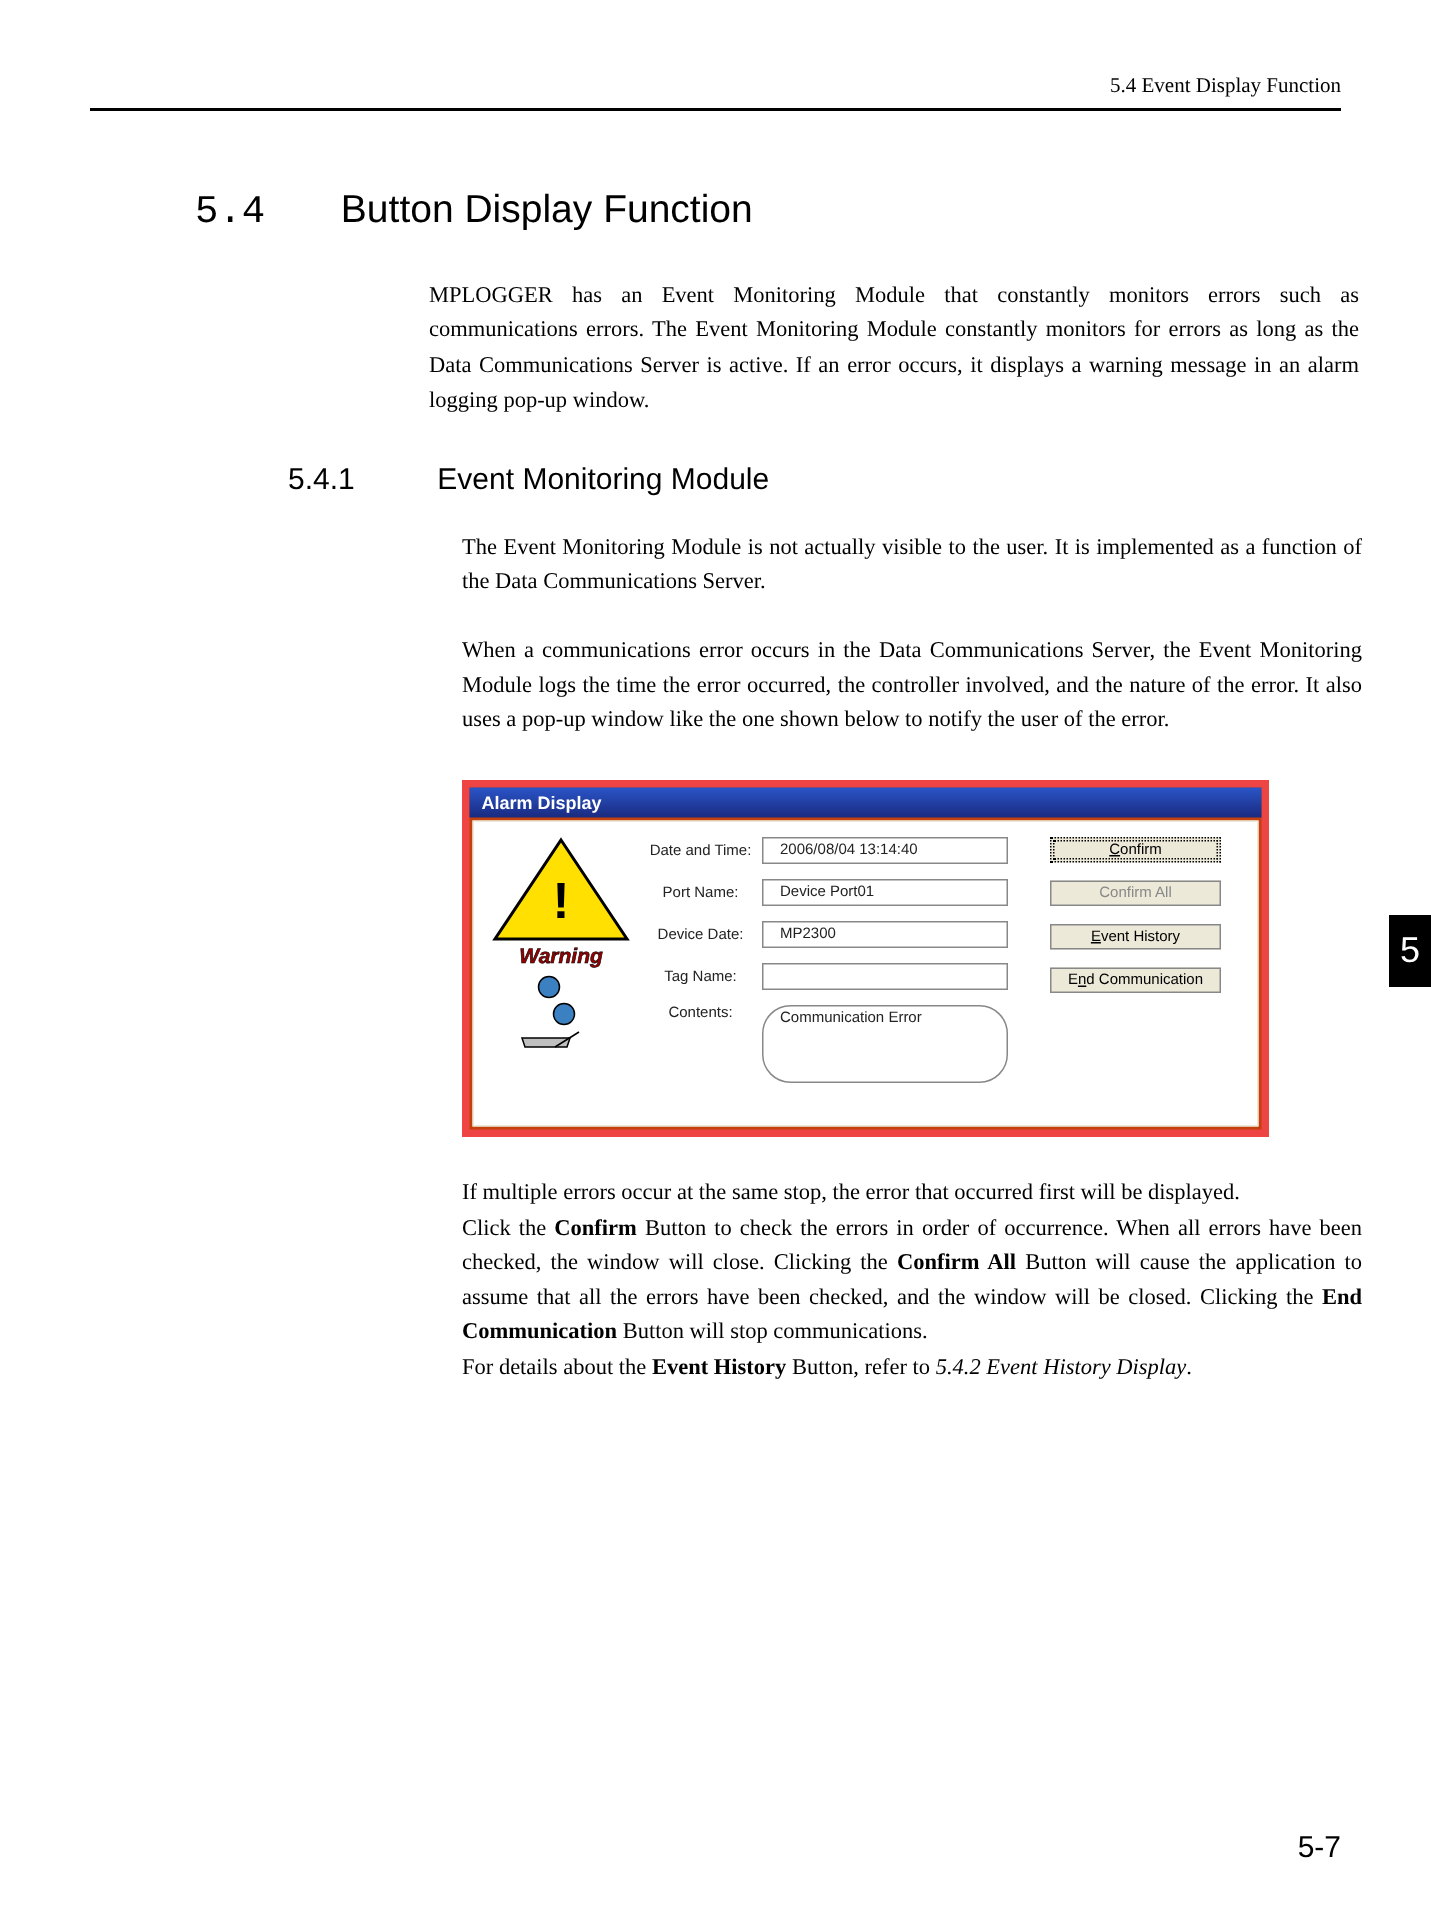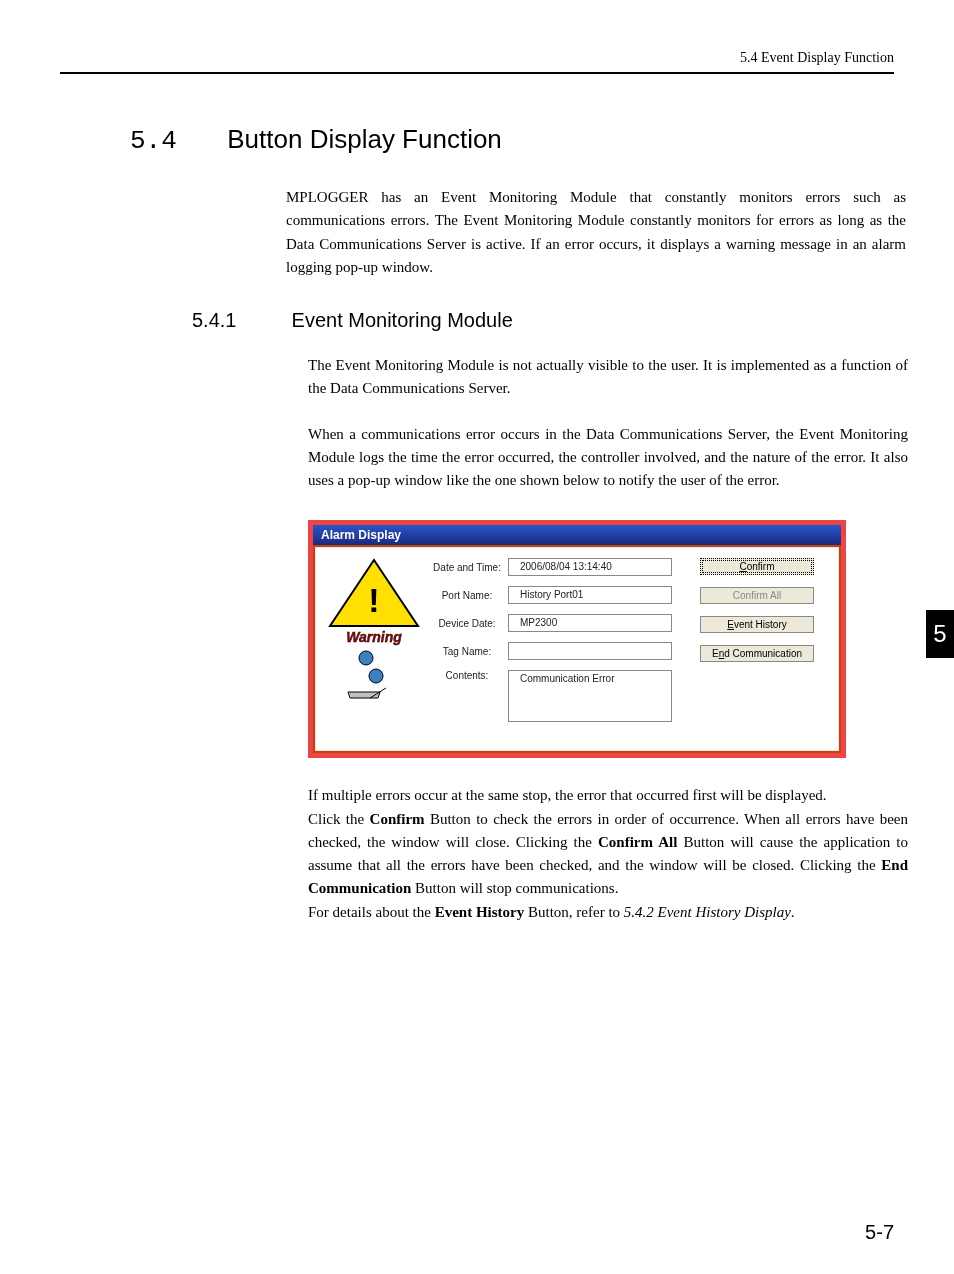--- a/index.html
+++ b/index.html
@@ -90,21 +90,21 @@
   .fld-box {
     border: 1px solid #888;
     background: #fff;
     font-size: 10px;
     padding: 1px 11px;
     width: 140px;
     height: 14px;
     line-height:14px;
     color:#222;
   }
-  .fld-box.multi { height: 48px; }
+  .fld-box.multi { height: 48px; border-radius: 19px; }
   .alarm-buttons {
     width: 128px;
     flex: 0 0 128px;
     padding-left: 12px;
   }
   .abtn {
     border: 1px solid #888;
     background: #ece9d8;
     text-align: center;
     font-size: 10px;
@@ -172,21 +172,21 @@
         </svg>
       </div>
 
       <div class="alarm-fields">
         <div class="fld-row">
           <div class="fld-label">Date and Time:</div>
           <div class="fld-box">2006/08/04 13:14:40</div>
         </div>
         <div class="fld-row">
           <div class="fld-label">Port Name:</div>
-          <div class="fld-box">History Port01</div>
+          <div class="fld-box">Device Port01</div>
         </div>
         <div class="fld-row">
           <div class="fld-label">Device Date:</div>
           <div class="fld-box">MP2300</div>
         </div>
         <div class="fld-row">
           <div class="fld-label">Tag Name:</div>
           <div class="fld-box"></div>
         </div>
         <div class="fld-row" style="align-items:flex-start;">

